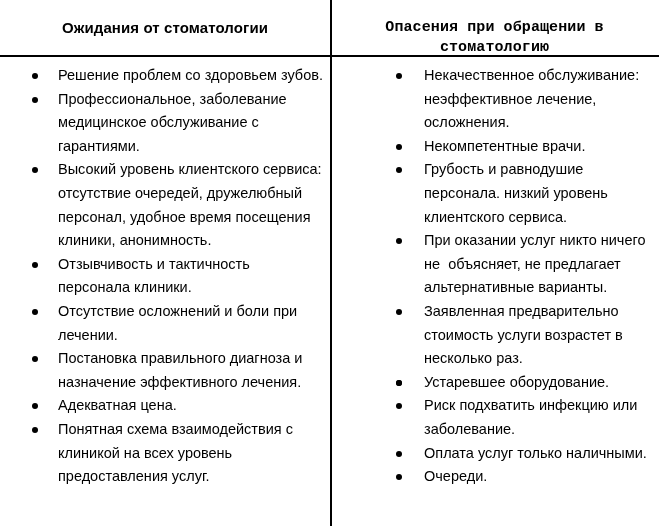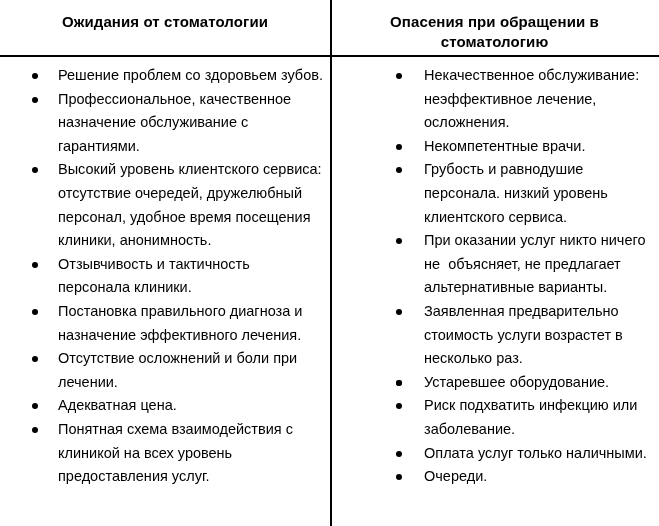--- a/index.html
+++ b/index.html
@@ -50,24 +50,24 @@
     top: 0;
     width: 659px;
     height: 55px;
     display: flex;
   }
   .header-cell {
     box-sizing: border-box;
     display: flex;
     align-items: flex-start;
     justify-content: center;
-    padding-top: 12px;
+    padding-top: 18px;
   }
   .header-cell.left  { width: 330px; padding-left: 10px; padding-right: 10px; }
-  .header-cell.right { width: 329px; padding-left: 40px; padding-right: 40px; }
+  .header-cell.right { width: 329px; padding-left: 40px; padding-right: 40px; font-family: Liberation Mono, monospace; }
 
   .header-title {
     font-size: 15px;
     font-weight: bold;
     line-height: 20px;
     text-align: center;
     letter-spacing: 0.1px;
   }
 
   
@@ -138,37 +138,37 @@
   <div class="body-row">
 
     <div class="body-cell left">
       <ul class="bullets">
         <li>
           <span class="dot"></span>
           <span class="li-text">Решение проблем со здоровьем зубов.</span>
         </li>
         <li>
           <span class="dot"></span>
-          <span class="li-text">Профессиональное, качественное назначение обслуживание с гарантиями.</span>
+          <span class="li-text">Профессиональное, заболевание медицинское обслуживание с гарантиями.</span>
         </li>
         <li>
           <span class="dot"></span>
           <span class="li-text">Высокий уровень клиентского сервиса: отсутствие очередей, дружелюбный персонал, удобное время посещения клиники, анонимность.</span>
         </li>
         <li>
           <span class="dot"></span>
           <span class="li-text">Отзывчивость и тактичность персонала клиники.</span>
         </li>
         <li>
           <span class="dot"></span>
+          <span class="li-text">Отсутствие осложнений и боли при лечении.</span>
+        </li>
+        <li>
+          <span class="dot"></span>
           <span class="li-text">Постановка правильного диагноза и назначение эффективного лечения.</span>
-        </li>
-        <li>
-          <span class="dot"></span>
-          <span class="li-text">Отсутствие осложнений и боли при лечении.</span>
         </li>
         <li>
           <span class="dot"></span>
           <span class="li-text">Адекватная цена.</span>
         </li>
         <li>
           <span class="dot"></span>
           <span class="li-text">Понятная схема взаимодействия с клиникой на всех уровень предоставления услуг.</span>
         </li>
       </ul>

